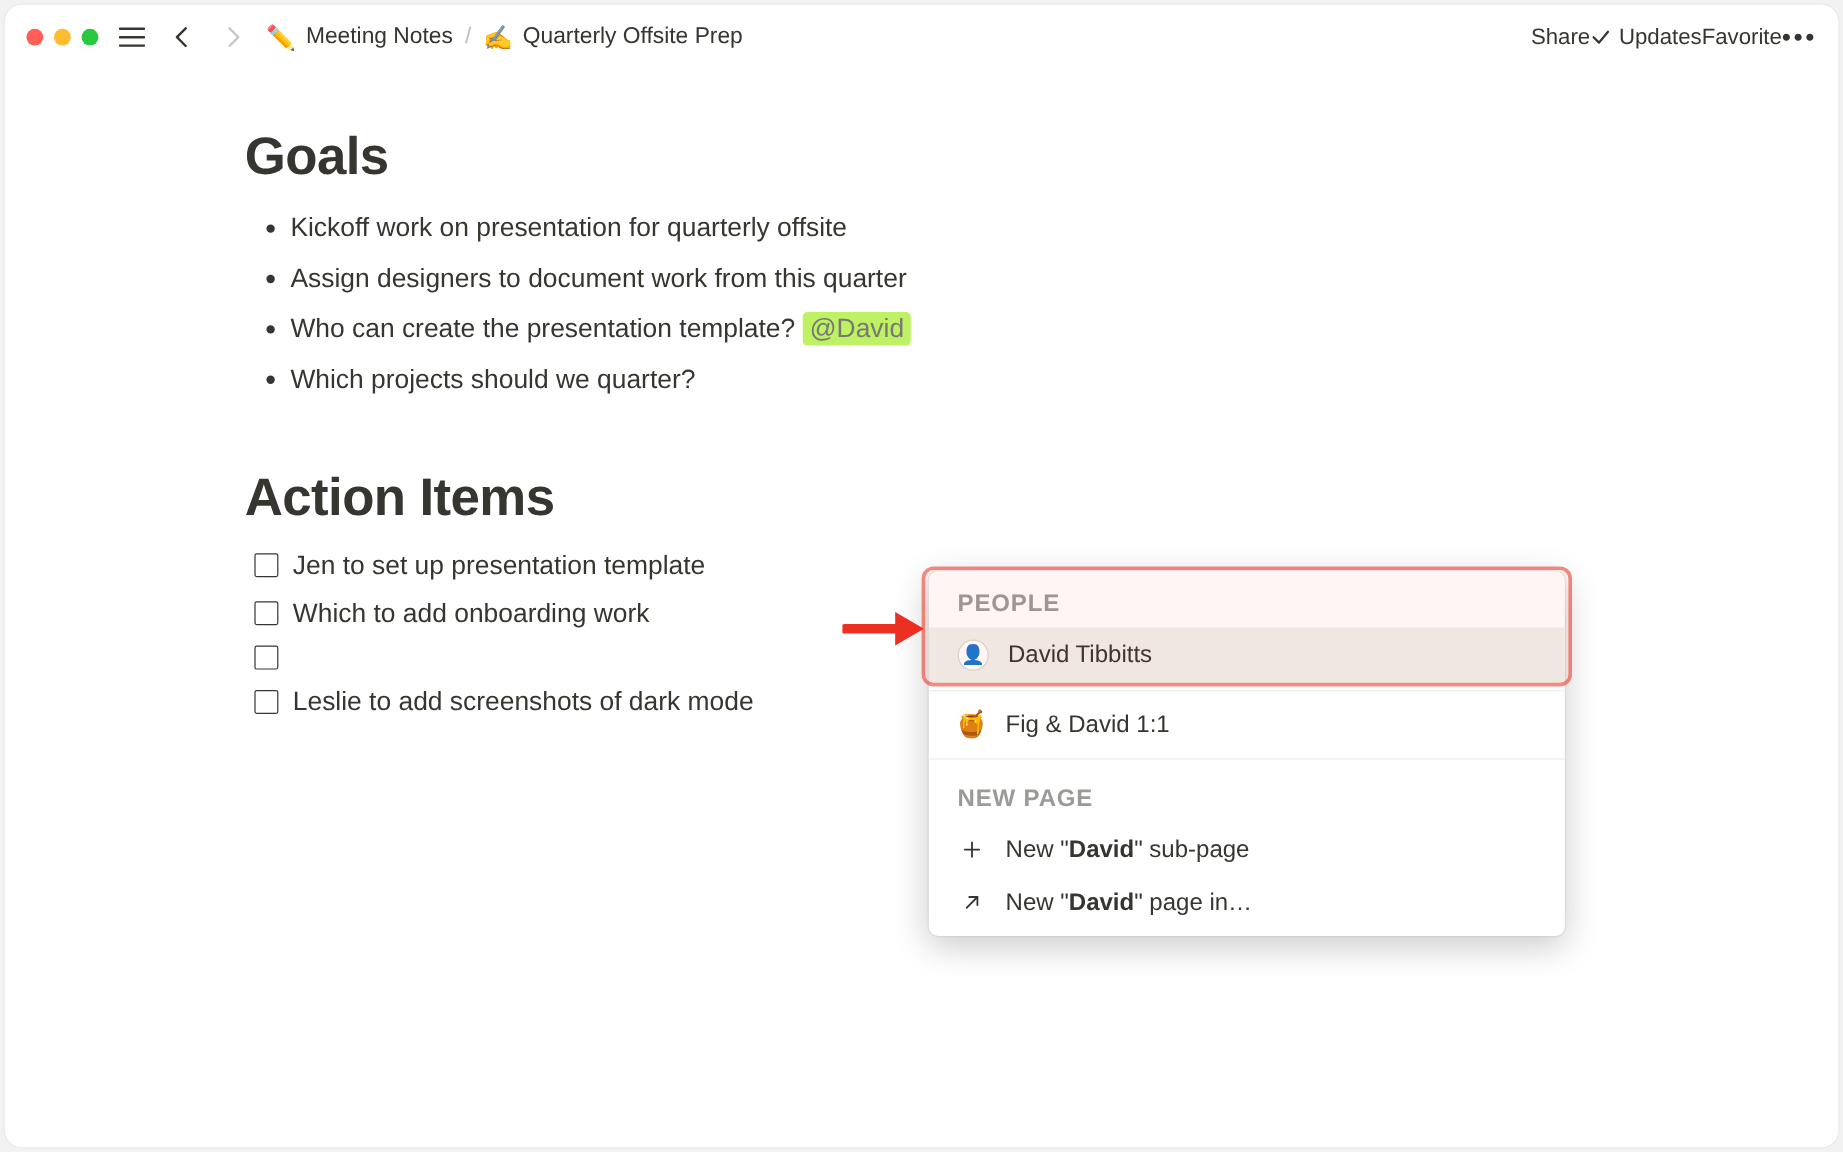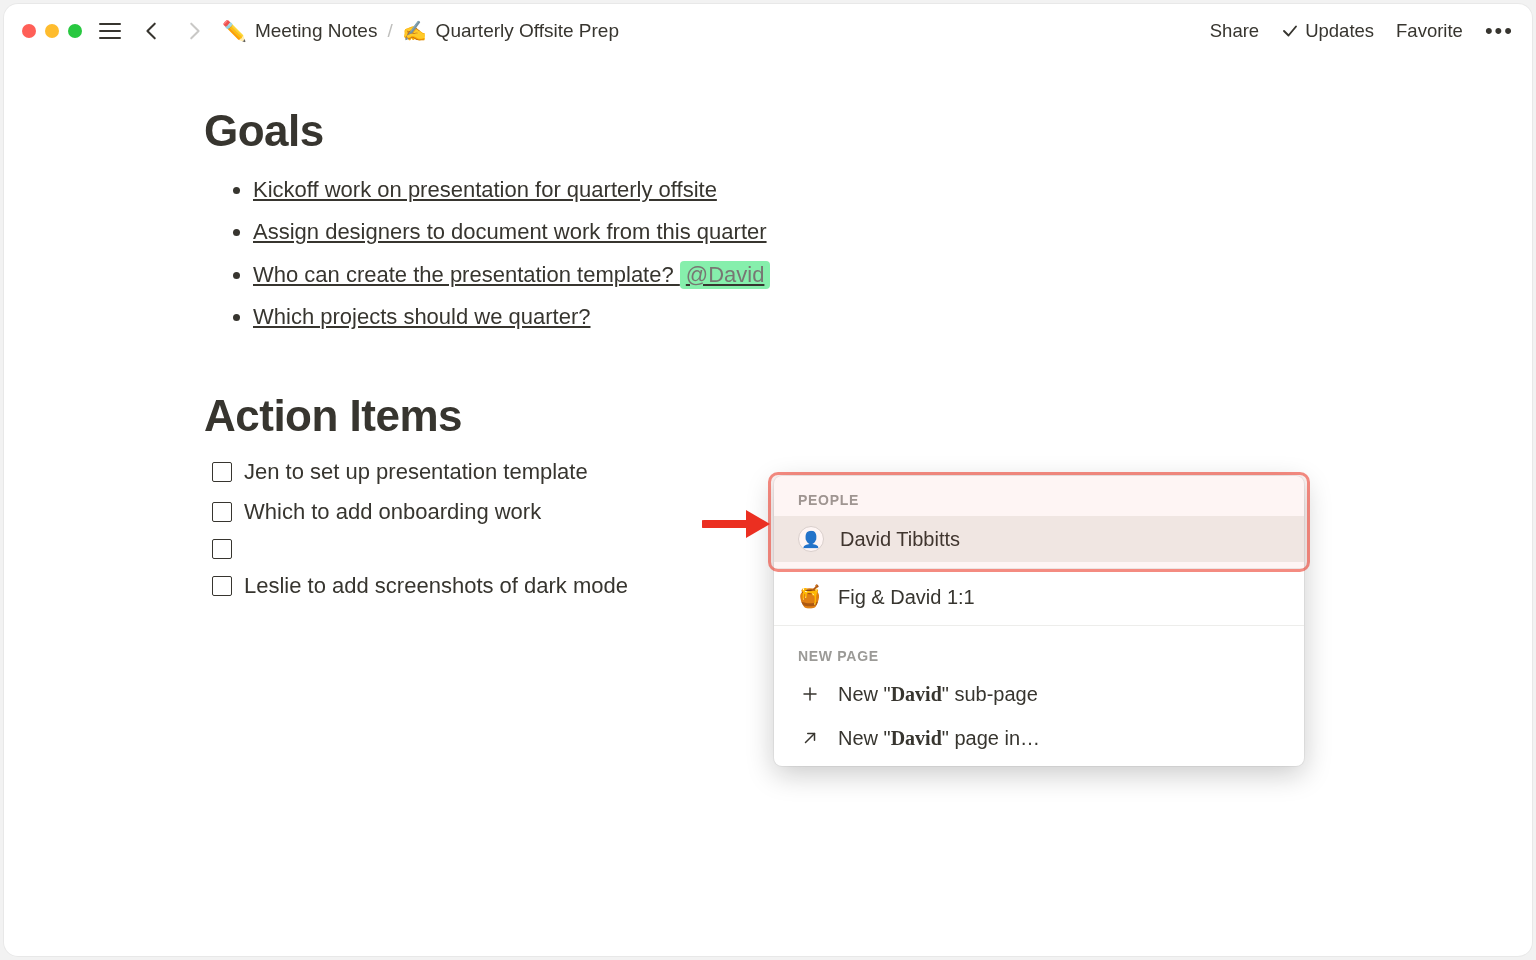--- a/index.html
+++ b/index.html
@@ -39,50 +39,49 @@
   .dot.green { background: #28c840; }
   .icon-btn {
     display: inline-flex; align-items: center; justify-content: center;
     width: 28px; height: 28px; color: #37352f; cursor: pointer;
   }
   .icon-btn.disabled { color: #bdbcb9; cursor: default; }
   .breadcrumb { display: flex; align-items: center; gap: 10px; font-size: 19px; }
   .breadcrumb .crumb { display: flex; align-items: center; gap: 8px; cursor: pointer; }
   .breadcrumb .sep { color: #bfbfbd; }
   .spacer { flex: 1; }
-  .topbar-right { display: flex; align-items: center; gap: 22px; font-size: 18.5px; }
+  .topbar-right { display: flex; align-items: center; font-size: 18.5px; }
   .tb-item { display: inline-flex; align-items: center; gap: 6px; cursor: pointer; }
   .ellipsis { letter-spacing: 2px; font-size: 22px; line-height: 1; }
 
   
   .page {
     position: absolute;
     top: 72px; left: 200px; right: 80px; bottom: 0;
     padding-top: 30px;
   }
   h2.section-title {
     font-size: 44px;
     font-weight: 700;
     margin: 0 0 18px 0;
     letter-spacing: -0.5px;
   }
   h2.section-title.mt { margin-top: 58px; }
   ul.bullets {
     list-style: disc;
     padding-left: 38px;
-    margin: 11px;
-    text-decoration: underline;
+    margin: 0;
   }
   ul.bullets li {
     font-size: 22px;
     line-height: 1.45;
     margin: 10px 0;
   }
   .mention-chip {
-    background: #86efac;
+    background: #bef264;
     border-radius: 4px;
     padding: 1px 6px 2px 6px;
     color: #787773;
     white-space: nowrap;
   }
 
   
   .todo-list { padding-left: 8px; }
   .todo {
     display: flex; align-items: center; gap: 12px;
@@ -99,21 +98,21 @@
   .popover {
     position: absolute;
     width: 530px;
     background: #ffffff;
     border-radius: 8px;
     box-shadow: 0 8px 28px rgba(15,15,15,0.22), 0 0 0 1px rgba(15,15,15,0.05);
     overflow: visible;
     font-size: 20px;
   }
   .pop-section-label {
-    font-size: 14px;
+    font-size: 20px;
     font-weight: 600;
     letter-spacing: 0.7px;
     color: #9b9a97;
     padding: 16px 24px 8px 24px;
   }
   .pop-item {
     display: flex; align-items: center; gap: 16px;
     padding: 10px 24px;
     cursor: pointer;
   }
@@ -141,21 +140,21 @@
   }
   .arrow {
     position: absolute;
     color: #eb2f21;
   }
 
   svg { display: block; }
 
   .emoji { font-size: 20px; }
 
-  .bold { font-weight: 700; font-family: Liberation Serif, serif; }
+  .bold { font-weight: 700; }
 </style>
 </head>
 <body>
 
 <div class="window">
 
   <div class="topbar">
     <div class="traffic-lights">
       <div class="dot red"></div>
       <div class="dot yellow"></div>

